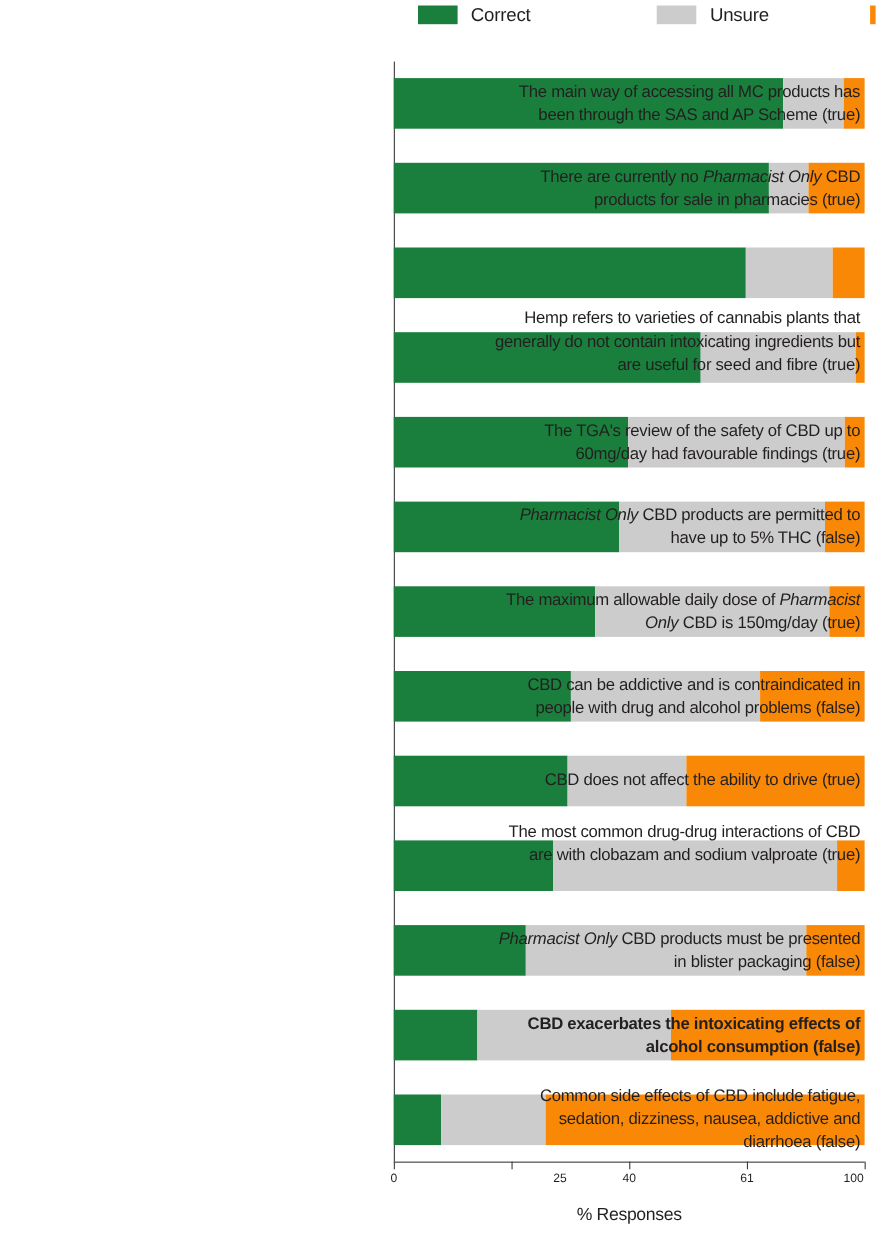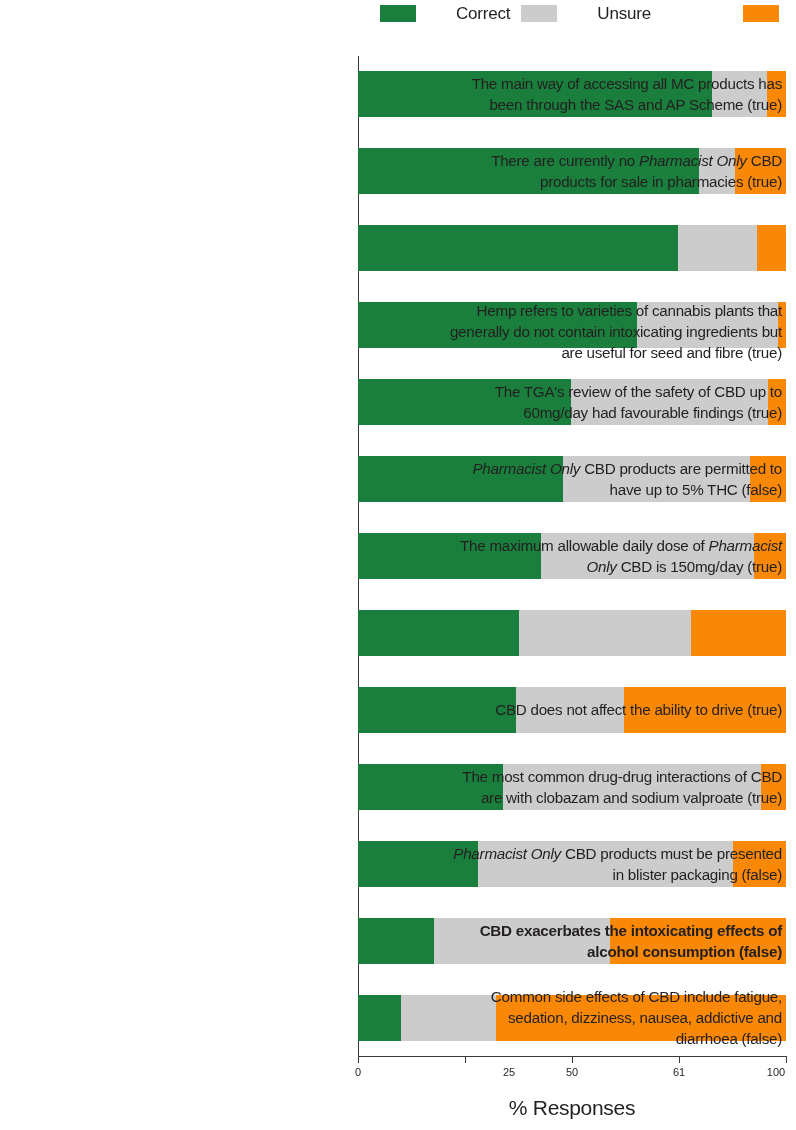--- a/index.html
+++ b/index.html
@@ -10,23 +10,23 @@
     color:#231f20;
     overflow:hidden;
   }
   .chart-root{position:relative;width:796px;height:1130px;}
 
   
   .legend{
     position:absolute;left:358px;top:0px;width:438px;height:26px;
     display:flex;align-items:center;
   }
-  .legend-item{display:flex;align-items:center;gap:28px;}
+  .legend-item{display:flex;align-items:center;}
   .legend-item.i0{margin-left:22px;}
-  .legend-item.i1{padding-left:11px;}
+  .legend-item.i1{margin-left:104px;padding-left:11px;}
   .legend-item.i2{margin-left:92px;}
   .legend-swatch{width:36px;height:17px;display:block;}
   .legend-label{
     margin-left:12px;font-size:17px;line-height:17px;
     letter-spacing:-0.2px;white-space:nowrap;color:#231f20;
   }
 
   
   .plot{
     position:absolute;left:358px;top:56px;
@@ -42,21 +42,21 @@
   }
   .tick{
     position:absolute;top:1000px;width:1px;height:7px;background:#3b3b3b;
   }
   .tick-label{
     position:absolute;top:1010px;font-size:11px;line-height:12px;
     color:#231f20;transform:translateX(-50%);white-space:nowrap;
   }
   .xaxis-title{
     position:absolute;left:358px;top:1096px;width:428px;
-    text-align:center;font-size:21px;letter-spacing:-0.3px;color:#231f20;
+    text-align:center;font-size:16px;letter-spacing:-0.3px;color:#231f20;
   }
 
   
   .row{
     position:absolute;left:0;width:428px;height:46px;
     display:flex;
   }
   .seg{height:46px;display:block;}
 
   
@@ -89,21 +89,21 @@
     </div>
 
   <div class="plot">
     <div class="axis-y"></div>
     <div class="axis-x"></div>
   <div class="tick" style="left: 0px;"></div>
       <div class="tick-label" style="left: 0px;">0</div>
       <div class="tick" style="left: 107px;"></div>
       <div class="tick-label" style="left: 107px; margin-left: 44px;">25</div>
       <div class="tick" style="left: 214px;"></div>
-      <div class="tick-label" style="left: 214px;">50</div>
+      <div class="tick-label" style="left: 214px;">40</div>
       <div class="tick" style="left: 321px;"></div>
       <div class="tick-label" style="left: 321px;">61</div>
       <div class="tick" style="left: 428px;"></div>
       <div class="tick-label" style="left: 418px;">100</div>
       <div class="row" style="top: 15.4615px;">
         <div class="seg" style="width: 353.528px; background: rgb(26, 127, 60);"></div>
         <div class="seg" style="width: 55.212px; background: rgb(204, 204, 204);"></div>
         <div class="seg" style="width: 19.26px; background: rgb(249, 136, 6);"></div>
       </div>
       <div class="row" style="top: 92.3846px;">
@@ -165,22 +165,23 @@
         <div class="seg" style="width: 43.228px; background: rgb(26, 127, 60);"></div>
         <div class="seg" style="width: 94.588px; background: rgb(204, 204, 204);"></div>
         <div class="seg" style="width: 290.184px; background: rgb(249, 136, 6);"></div>
       </div>
     </div>
 
   <div class="xaxis-title">% Responses</div>
 
 <div class="cat-label" style="top: 73.4615px;">The main way of accessing all MC products has been through the SAS and AP Scheme (true)</div>
     <div class="cat-label" style="top: 150.385px;">There are currently no <i>Pharmacist Only</i> CBD products for sale in pharmacies (true)</div>
-    <div class="cat-label" style="top: 300px;">Hemp refers to varieties of cannabis plants that generally do not contain intoxicating ingredients but are useful for seed and fibre (true)</div>
+    <div class="cat-label" style="top: 279px;">Hemp refers to varieties of cannabis plants that generally do not contain intoxicating ingredients but are useful for seed and fibre (true)</div>
     <div class="cat-label" style="top: 381.154px;">The TGA's review of the safety of CBD up to 60mg/day had favourable findings (true)</div>
     <div class="cat-label" style="top: 458.077px;"><i>Pharmacist Only</i> CBD products are permitted to have up to 5% THC (false)</div>
     <div class="cat-label" style="top: 535px;">The maximum allowable daily dose of <i>Pharmacist Only</i> CBD is 150mg/day (true)</div>
+    <div class="cat-label" style="top: 611.923px;">CBD can be addictive and is contraindicated in people with drug and alcohol problems (false)</div>
     <div class="cat-label" style="top: 699.346px;">CBD does not affect the ability to drive (true)</div>
-    <div class="cat-label" style="top: 766px;">The most common drug-drug interactions of CBD are with clobazam and sodium valproate (true)</div>
+    <div class="cat-label" style="top: 746px;">The most common drug-drug interactions of CBD are with clobazam and sodium valproate (true)</div>
     <div class="cat-label" style="top: 842.692px;"><i>Pharmacist Only</i> CBD products must be presented in blister packaging (false)</div>
     <div class="cat-label" style="top: 919.615px; font-weight: bold;">CBD exacerbates the intoxicating effects of alcohol consumption (false)</div>
     <div class="cat-label" style="top: 986.038px;">Common side effects of CBD include fatigue, sedation, dizziness, nausea, addictive and diarrhoea (false)</div>
   </div>
 
 </body></html>

